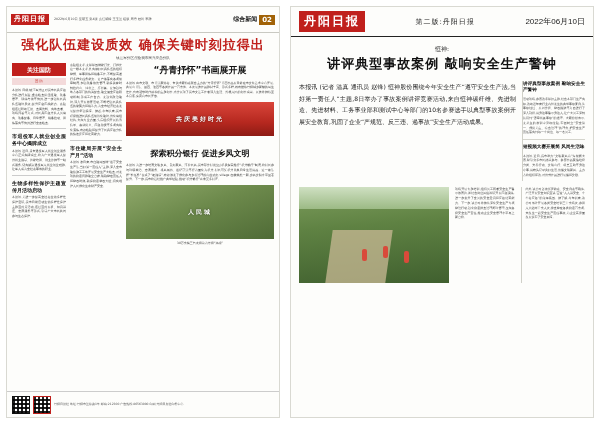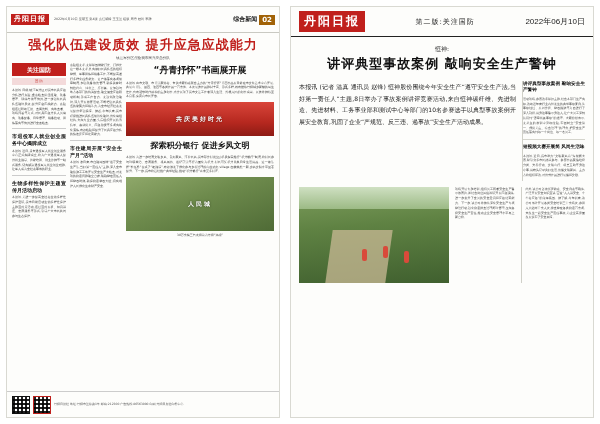--- a/index.html
+++ b/index.html
@@ -156,21 +156,21 @@
     color: #111;
     text-align: center;
     margin: 1px 0 3px 0;
     font-family: "DejaVu Sans", sans-serif;
   }
   .mid-headline2 {
     font-size: 8px;
     font-weight: bold;
     color: #111;
     text-align: center;
-    margin: 4px 0 3px 0;
+    margin: 12px 0 3px 0;
     font-family: "DejaVu Sans", sans-serif;
   }
   .photo {
     width: 100%;
     height: 34px;
     background: linear-gradient(160deg,#8fa86a 0%, #6d8a4c 45%, #4f6b36 100%);
     position: relative;
     margin-bottom: 2px;
     overflow: hidden;
   }
@@ -375,21 +375,21 @@
 
     <div class="masthead-left">
       <div class="masthead-logo">丹阳日报</div>
       <div class="masthead-meta">2022年6月10日 星期五 第4版
 责任编辑 王玉兰 组版 周丹 校对 李静</div>
       <div class="masthead-section">综合新闻</div>
       <div class="masthead-pageno">02</div>
     </div>
 
     <div class="headline-left">
-      <div class="h1">强化队伍建设质效 提升应急应战能力</div>
+      <div class="h1">强化队伍建设质效 确保关键时刻拉得出</div>
     </div>
     <div class="subline-left">镇江军分区点验我市民兵应急分队</div>
 
     <div class="cols-left">
 
       <div class="col c1">
         <div class="badge-box">关注国防</div>
         <div class="badge-sub">国 防</div>
         <p class="para">本报讯 日前,镇江军分区对我市民兵应急分队进行点验,重点检查队伍组建、装备管理、训练考核等情况,进一步强化民兵队伍建设质效,提升应急应战能力。点验组通过听取汇报、查阅资料、实地查看、现场问答等方式,对民兵应急分队人员编实、装备配备、日常管理、战备拉动、训练落实等情况进行全面检查。</p>
         <div class="rule"></div>
@@ -427,21 +427,21 @@
       <div class="qr"></div>
       <div class="qr red"></div>
       <div class="footer-text">丹阳日报社 地址:丹阳市兰陵路1号 邮编:212300 广告热线:86563000 印刷:丹阳日报社印务中心</div>
     </div>
   </div>
 
   <div class="paper-right">
 
     <div class="masthead-right">
       <div class="brand-right">丹阳日报</div>
-      <div class="page-label-right">第二版:关注国防</div>
+      <div class="page-label-right">第二版:丹阳日报</div>
       <div class="date-right">2022年06月10日</div>
     </div>
 
     <div class="kicker-right">恒神:</div>
     <div class="headline-right">讲评典型事故案例 敲响安全生产警钟</div>
 
     <div class="body-right">
       <div class="lead-right">本报讯 (记者 溢真 通讯员 赵锋) 恒神股份围绕今年安全生产“遵守安全生产法,当好第一责任人”主题,8日举办了事故案例讲评竞赛活动,来自恒神碳纤维、先进制造、先进材料、工务事业部和测试中心等部门的10名参赛选手以典型事故案例开展安全教育,巩固了企业“严规范、反三违、遏事故”安全生产活动成果。</div>
       <div class="side-right sep-v">
         <div class="side-head">讲评典型事故案例 敲响安全生产警钟</div>

